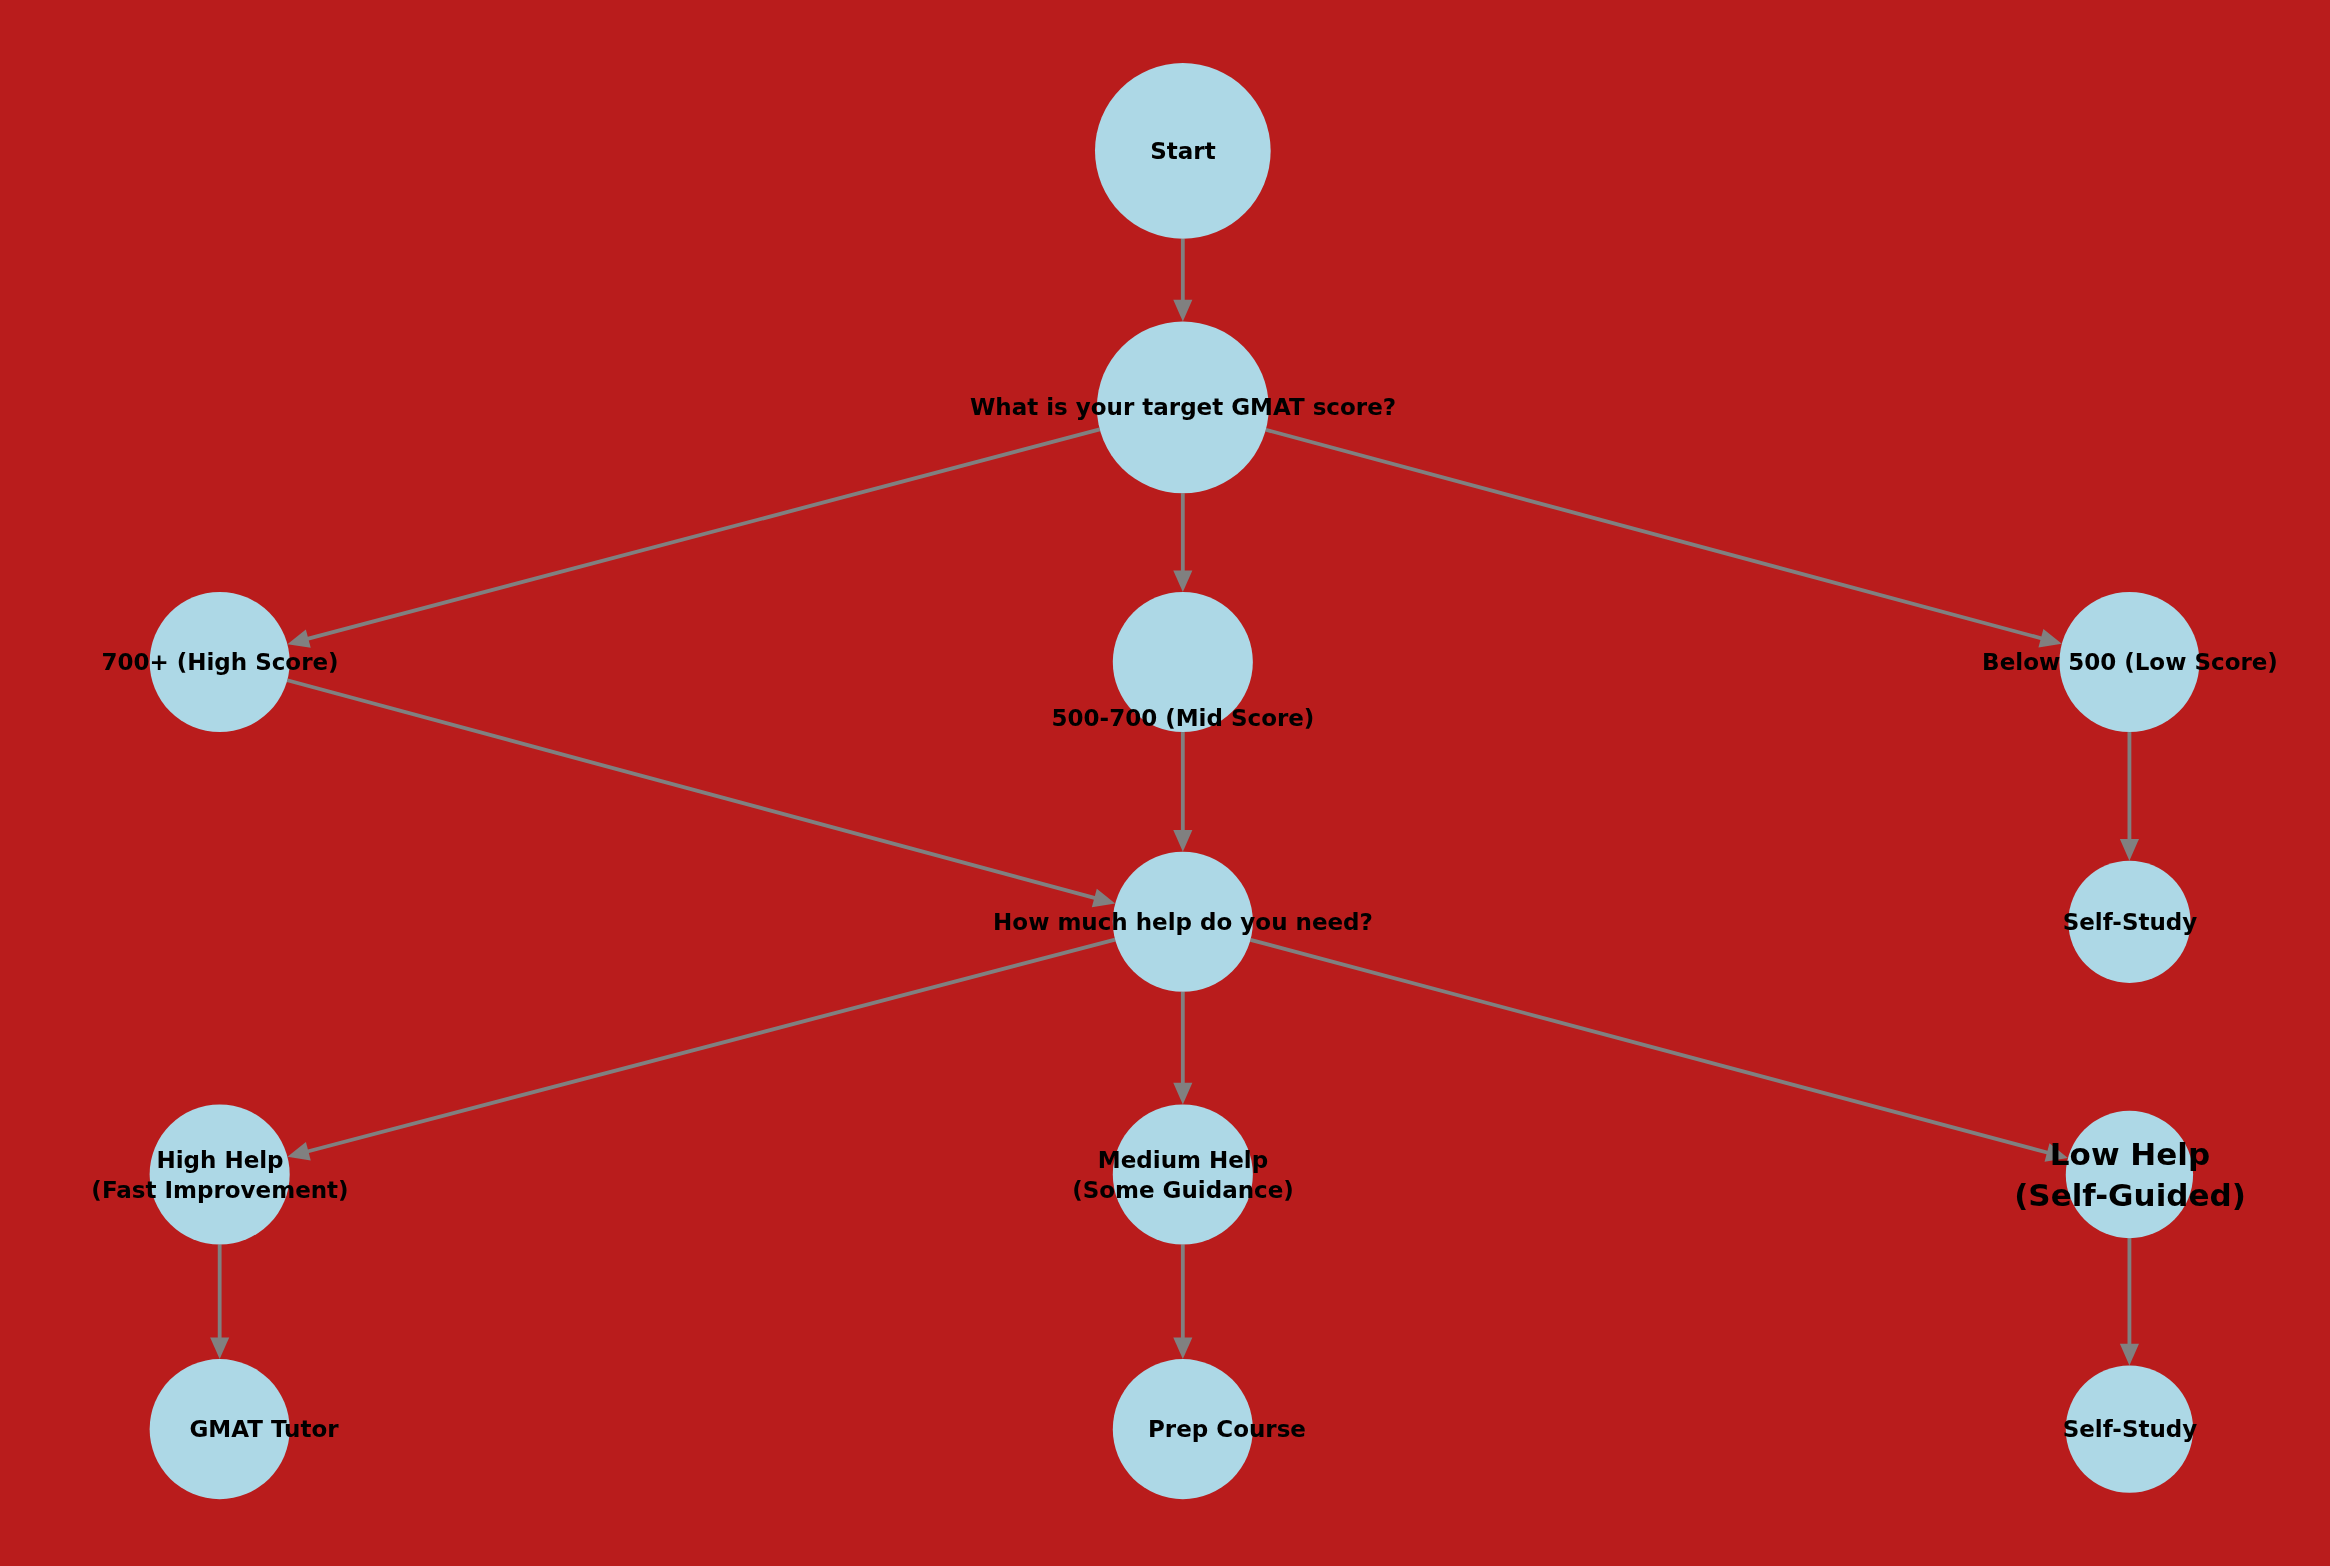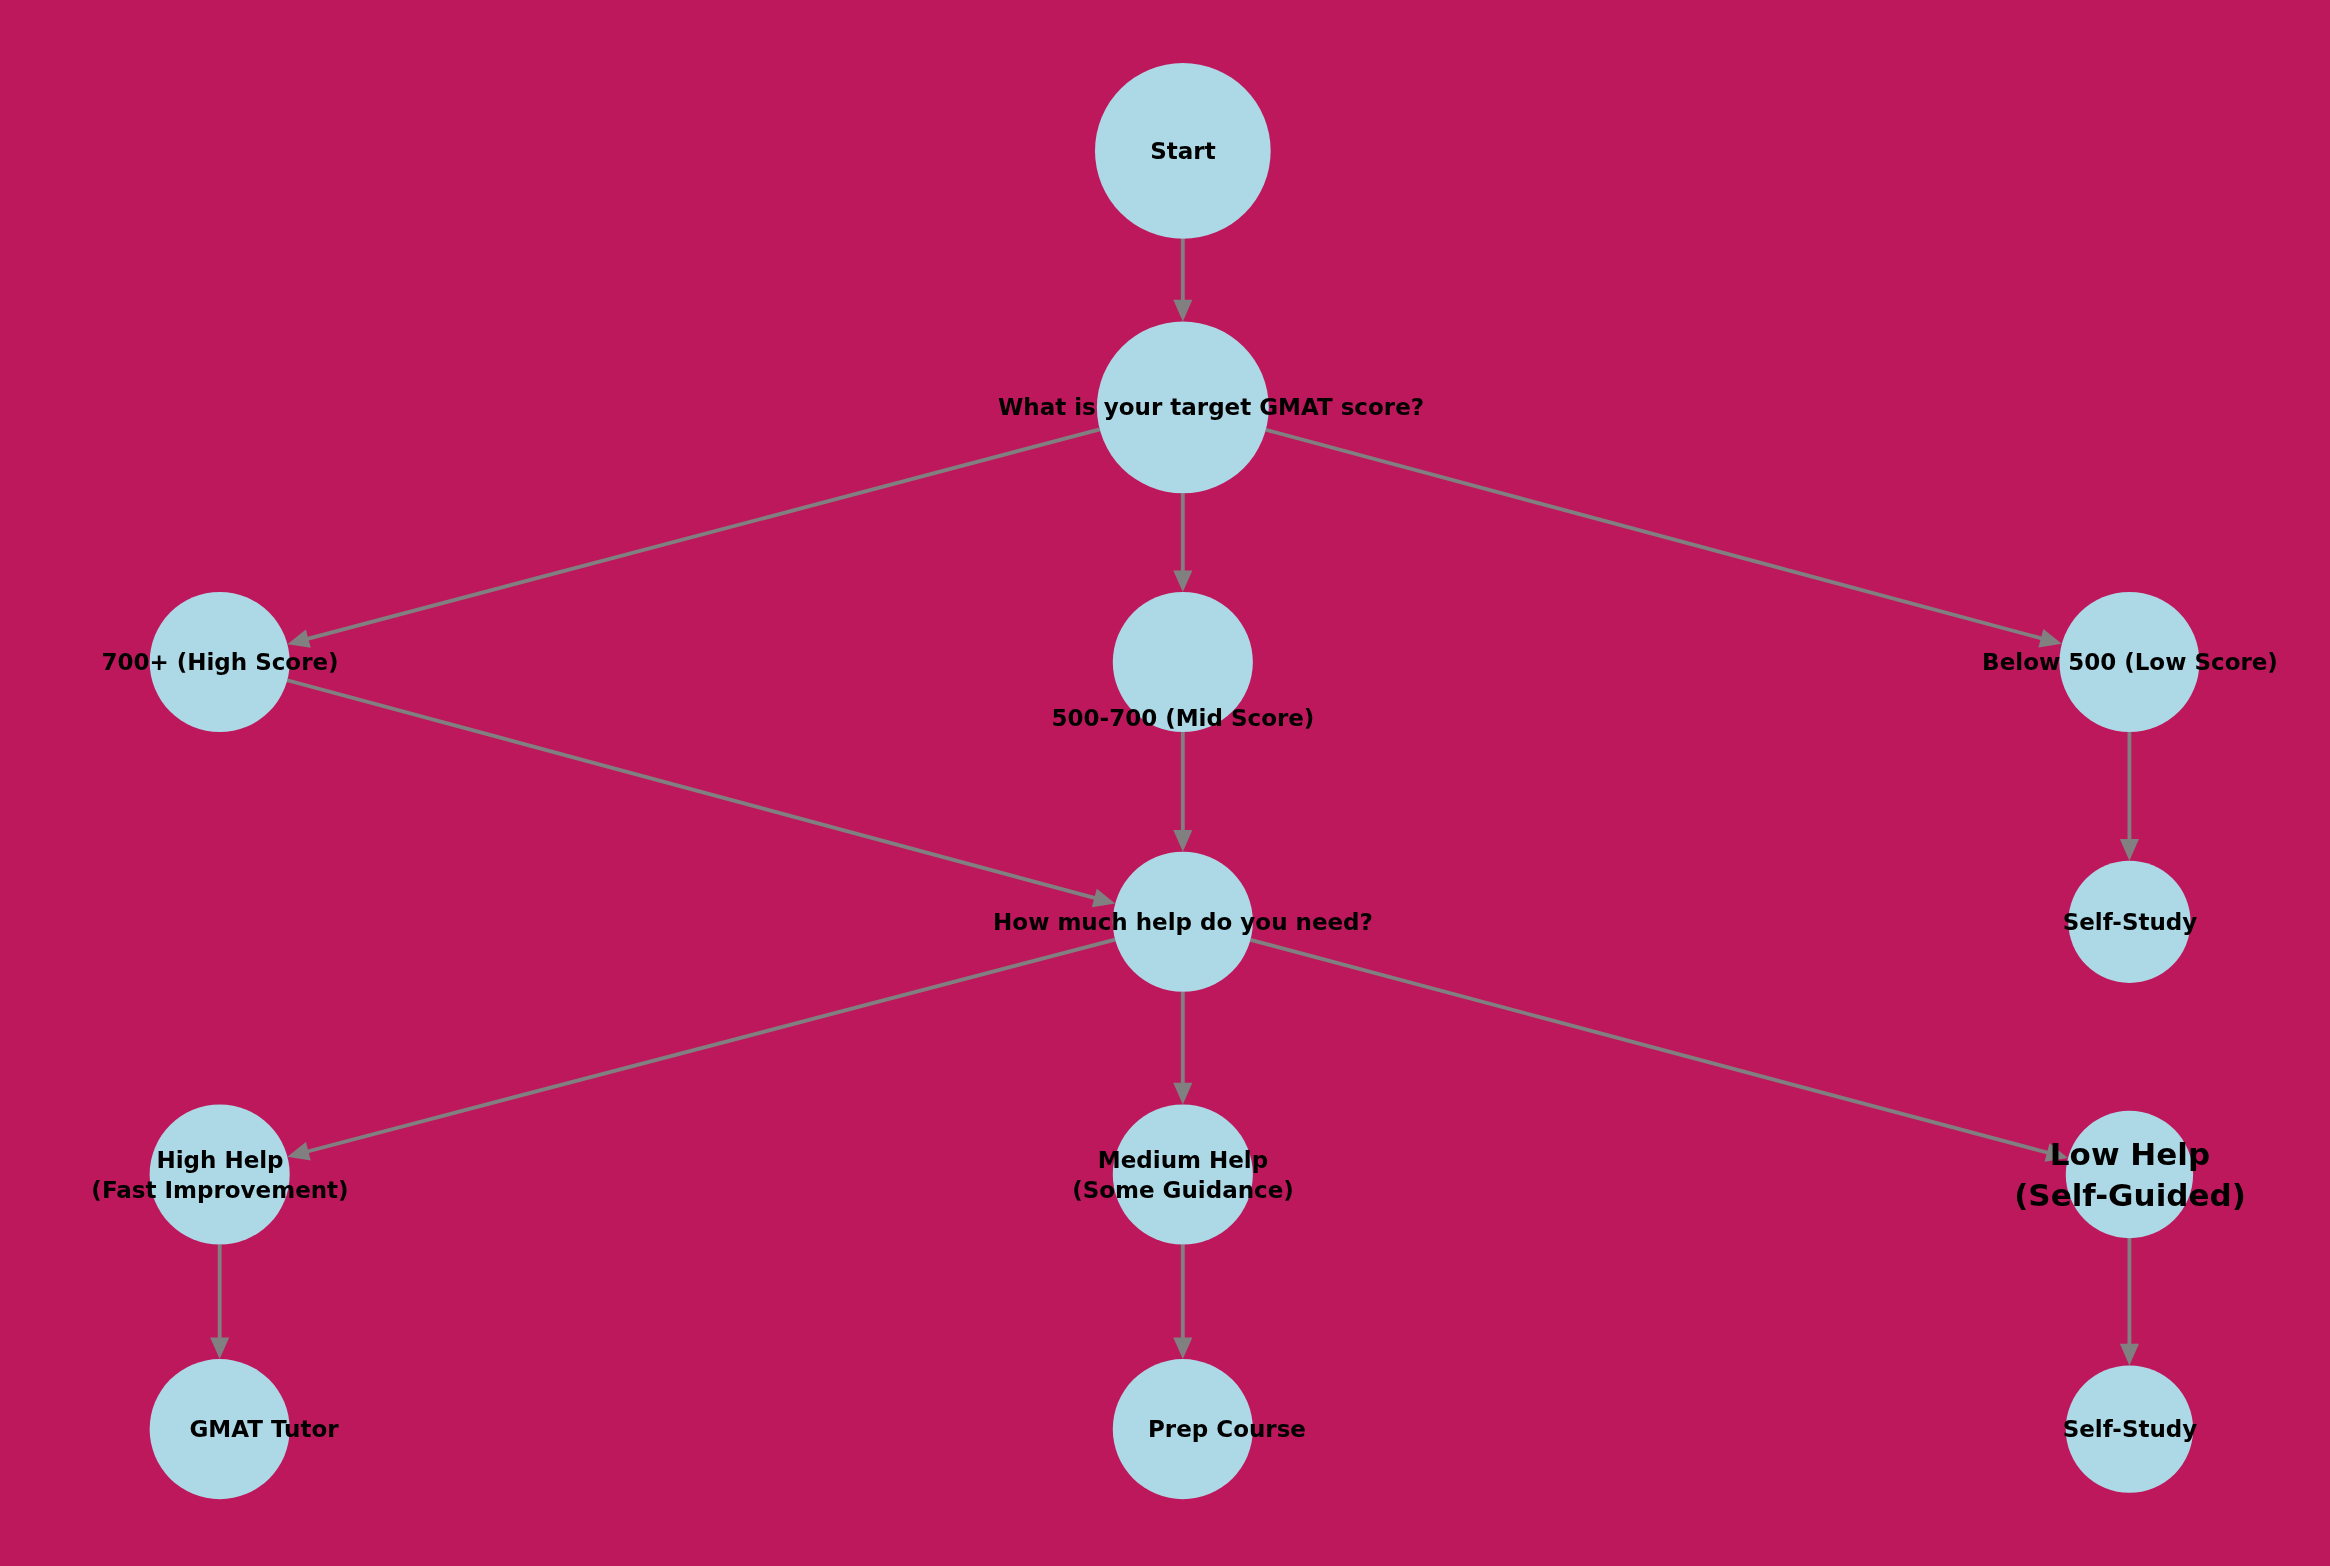--- a/index.html
+++ b/index.html
@@ -11,21 +11,21 @@
   body {
     width: 2330px;
     height: 1566px;
     overflow: hidden;
     font-family: "DejaVu Sans", "Liberation Sans", sans-serif;
   }
   #diagram-root {
     position: relative;
     width: 2330px;
     height: 1566px;
-    background: #be185d;
+    background: #b91c1c;
   }
   svg#graph-canvas {
     position: absolute;
     top: 0;
     left: 0;
     width: 2330px;
     height: 1566px;
     display: block;
   }
   .node-circle {
@@ -98,21 +98,21 @@
         <circle cx="345" cy="1845" r="110" class="node-circle" fill="#add8e6"></circle>
         <circle cx="1858" cy="1845" r="110" class="node-circle" fill="#add8e6"></circle>
         <circle cx="3345" cy="1845" r="100" class="node-circle" fill="#add8e6"></circle>
         <circle cx="345" cy="2245" r="110" class="node-circle" fill="#add8e6"></circle>
         <circle cx="1858" cy="2245" r="110" class="node-circle" fill="#add8e6"></circle>
         <circle cx="3345" cy="2245" r="100" class="node-circle" fill="#add8e6"></circle>
       </g>
   </svg>
   <div id="labels-layer">
       <div class="node-label" style="left: 1183px; top: 151px; color: rgb(0, 0, 0); font-size: 23px;">Start</div>
-      <div class="node-label" style="left: 1183px; top: 407px; color: rgb(0, 0, 0); font-size: 23px; margin-left: 28px;">What is your target GMAT score?</div>
+      <div class="node-label" style="left: 1183px; top: 407px; color: rgb(0, 0, 0); font-size: 23px;">What is your target GMAT score?</div>
       <div class="node-label" style="left: 220px; top: 662px; color: rgb(0, 0, 0); font-size: 23px;">700+ (High Score)</div>
       <div class="node-label" style="left: 1183px; top: 694px; color: rgb(0, 0, 0); font-size: 23px; margin-top: 24px;">500-700 (Mid Score)</div>
       <div class="node-label" style="left: 2130px; top: 662px; color: rgb(0, 0, 0); font-size: 23px;">Below 500 (Low Score)</div>
       <div class="node-label" style="left: 1183px; top: 922px; color: rgb(0, 0, 0); font-size: 23px;">How much help do you need?</div>
       <div class="node-label" style="left: 2130px; top: 922px; color: rgb(0, 0, 0); font-size: 23px;">Self-Study</div>
       <div class="node-label" style="left: 220px; top: 1175px; color: rgb(0, 0, 0); font-size: 23px;">High Help
 (Fast Improvement)</div>
       <div class="node-label" style="left: 1183px; top: 1175px; color: rgb(0, 0, 0); font-size: 23px;">Medium Help
 (Some Guidance)</div>
       <div class="node-label" style="left: 2130px; top: 1175px; color: rgb(0, 0, 0); font-size: 31px;">Low Help

